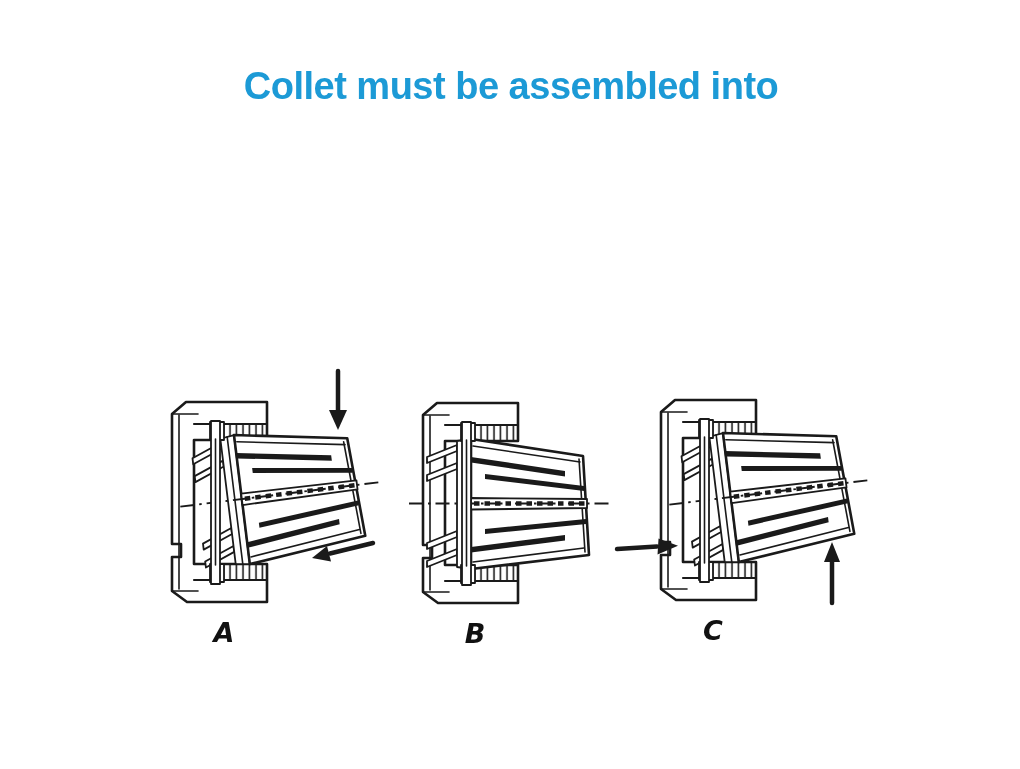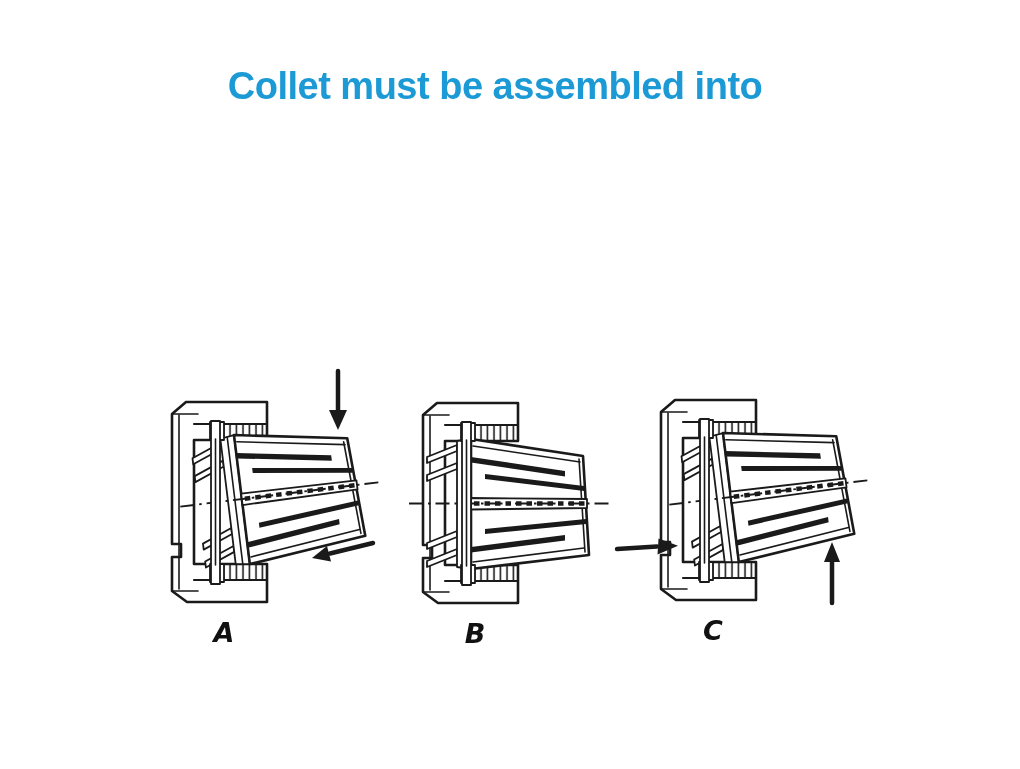--- a/index.html
+++ b/index.html
@@ -13,20 +13,21 @@
   .slide { position: absolute; inset: 0; background: #ffffff; }
   .title {
     position: absolute;
     left: 0; top: 67px; width: 990px;
     text-align: center;
     font-weight: bold;
     font-size: 38px;
     line-height: 38px;
     letter-spacing: -0.5px;
     font-family: "Liberation Sans", sans-serif;
+    padding-left: 16px;
   }
   .diagram-svg {
     position: absolute;
     left: 150px; top: 355px;
     width: 740px; height: 315px;
   }
   .outline { fill: #ffffff; stroke: #1a1a1a; stroke-width: 2.6; stroke-linejoin: round; }
   .thin    { fill: none;    stroke: #1a1a1a; stroke-width: 1.6; stroke-linecap: round; }
   .mid     { fill: none;    stroke: #1a1a1a; stroke-width: 2.2; stroke-linecap: round; }
   .slot    { fill: #1a1a1a; stroke: none; }

